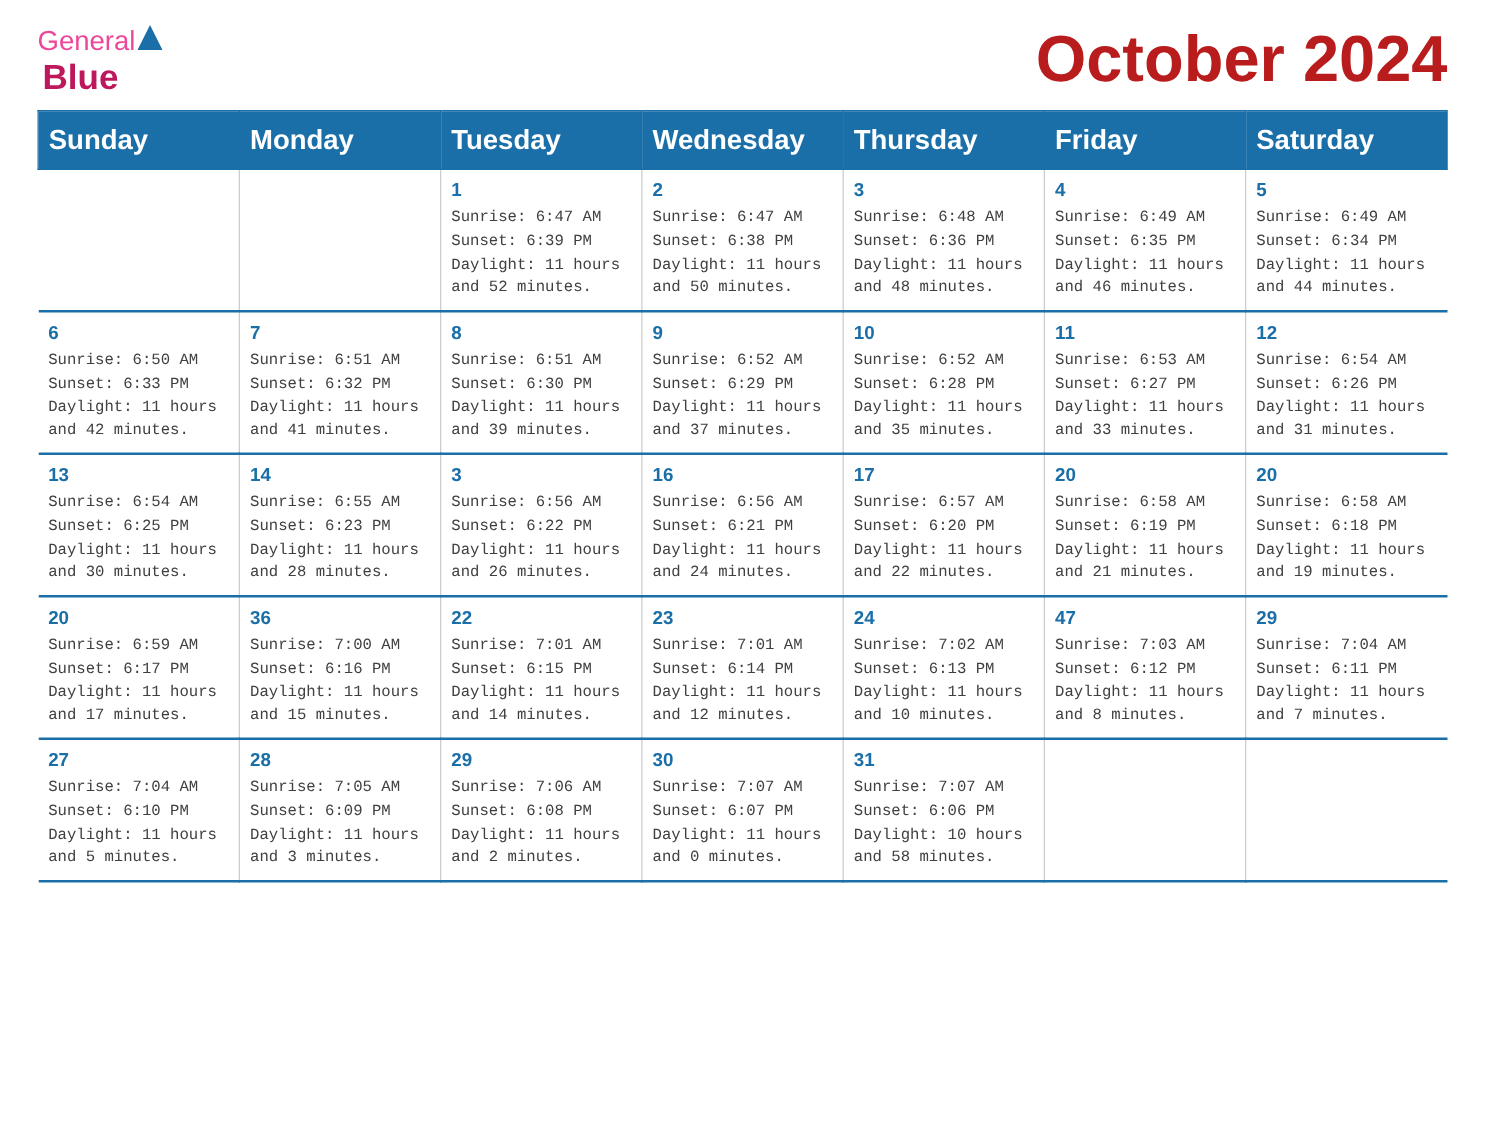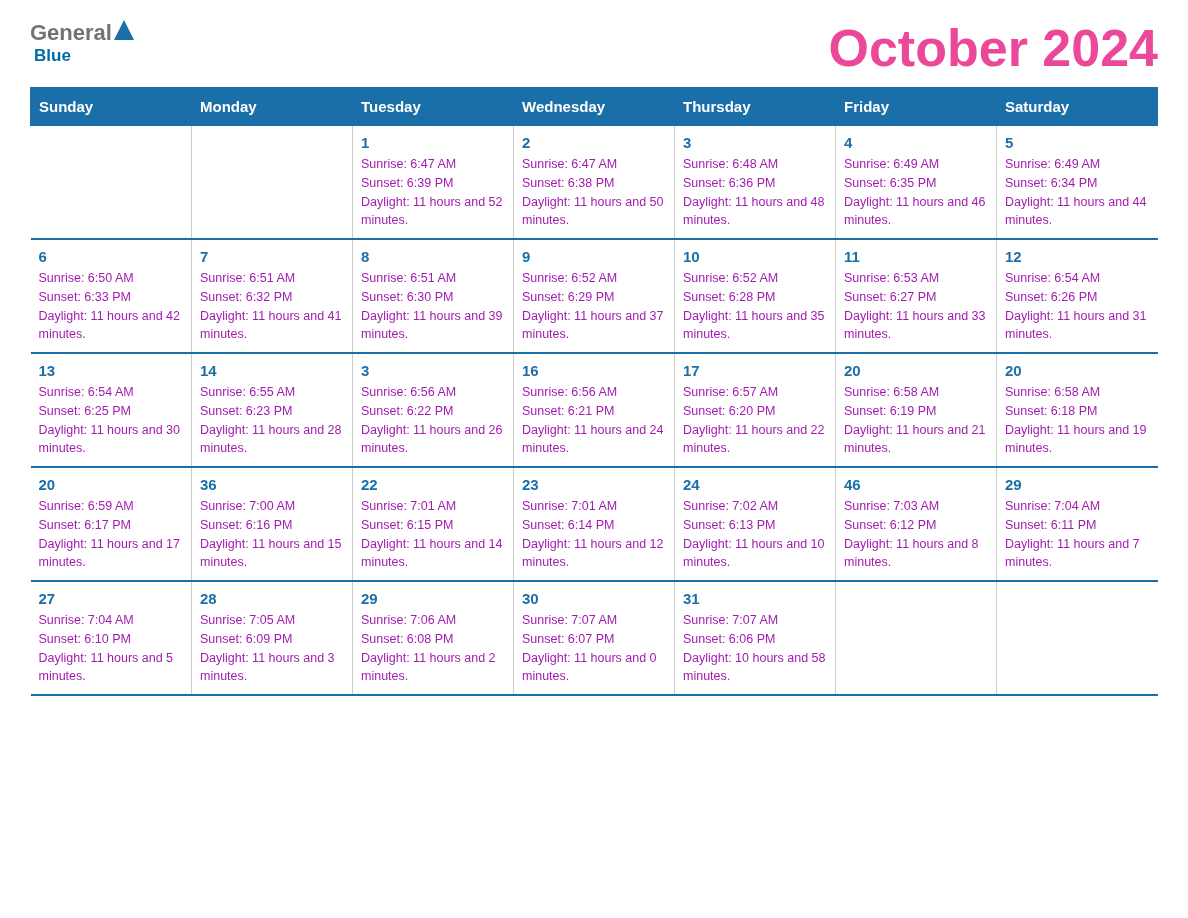--- a/index.html
+++ b/index.html
@@ -15,39 +15,39 @@
       justify-content: space-between;
       align-items: flex-start;
       margin-bottom: 10px;
     }
     .title-area {
       text-align: right;
     }
     .main-title {
       font-size: 52px;
       font-weight: bold;
-      color: #ec4899;
+      color: #b91c1c;
       line-height: 1.1;
     }
     .subtitle {
       font-size: 22px;
       color: #555;
       margin-top: 4px;
     }
     table {
       width: 100%;
       border-collapse: collapse;
       margin-top: 10px;
     }
     thead tr {
       background-color: #1a6fa8;
     }
     thead th {
       color: #fff;
-      font-size: 15px;
+      font-size: 22px;
       font-weight: bold;
       padding: 10px 8px;
       text-align: left;
       border: 1px solid #1a6fa8;
     }
     tbody tr {
       border-bottom: 2px solid #1a6fa8;
     }
     tbody td {
       vertical-align: top;
@@ -63,51 +63,52 @@
     }
     .day-number {
       font-size: 15px;
       font-weight: bold;
       color: #1a6fa8;
       display: block;
       margin-bottom: 4px;
     }
     .day-info {
       font-size: 12.5px;
-      color: #a21caf;
+      color: #404040;
       line-height: 1.5;
+      font-family: Liberation Mono, monospace;
     }
     .empty-cell {
       background: #fff;
     }
     .logo-wrapper {
       display: flex;
       flex-direction: column;
       align-items: flex-start;
     }
     .logo-row {
       display: flex;
       align-items: center;
     }
   </style>
 </head>
 <body>
 
 <div class="header">
   <div class="logo-wrapper">
     <div class="logo-row">
-      <span style="font-size:22px;font-weight:bold;color:#737373;">General</span>
+      <span style="font-size:22px;font-weight:normal;color:#ec4899;">General</span>
       <span style="display:inline-block;margin-left:2px;margin-top:-2px;">
         <svg width="20" height="20" viewBox="0 0 20 20">
           <polygon points="0,20 10,0 20,20" fill="#1a6fa8"></polygon>
         </svg>
       </span>
     </div>
     <div>
-      <span style="font-size:17px;font-weight:bold;color:#0369a1;margin-left:4px;">Blue</span>
+      <span style="font-size:28px;font-weight:bold;color:#be185d;margin-left:4px;">Blue</span>
     </div>
   </div>
   <div class="title-area">
     <div class="main-title">October 2024</div>
   </div>
 </div>
 
 <table>
   <thead>
     <tr>
@@ -220,21 +221,21 @@
         </td>
         <td>
           <span class="day-number">23</span>
           <div class="day-info">Sunrise: 7:01 AM<br>Sunset: 6:14 PM<br>Daylight: 11 hours and 12 minutes.</div>
         </td>
         <td>
           <span class="day-number">24</span>
           <div class="day-info">Sunrise: 7:02 AM<br>Sunset: 6:13 PM<br>Daylight: 11 hours and 10 minutes.</div>
         </td>
         <td>
-          <span class="day-number">46</span>
+          <span class="day-number">47</span>
           <div class="day-info">Sunrise: 7:03 AM<br>Sunset: 6:12 PM<br>Daylight: 11 hours and 8 minutes.</div>
         </td>
         <td>
           <span class="day-number">29</span>
           <div class="day-info">Sunrise: 7:04 AM<br>Sunset: 6:11 PM<br>Daylight: 11 hours and 7 minutes.</div>
         </td>
       </tr>
       <tr>
         <td>
           <span class="day-number">27</span>

